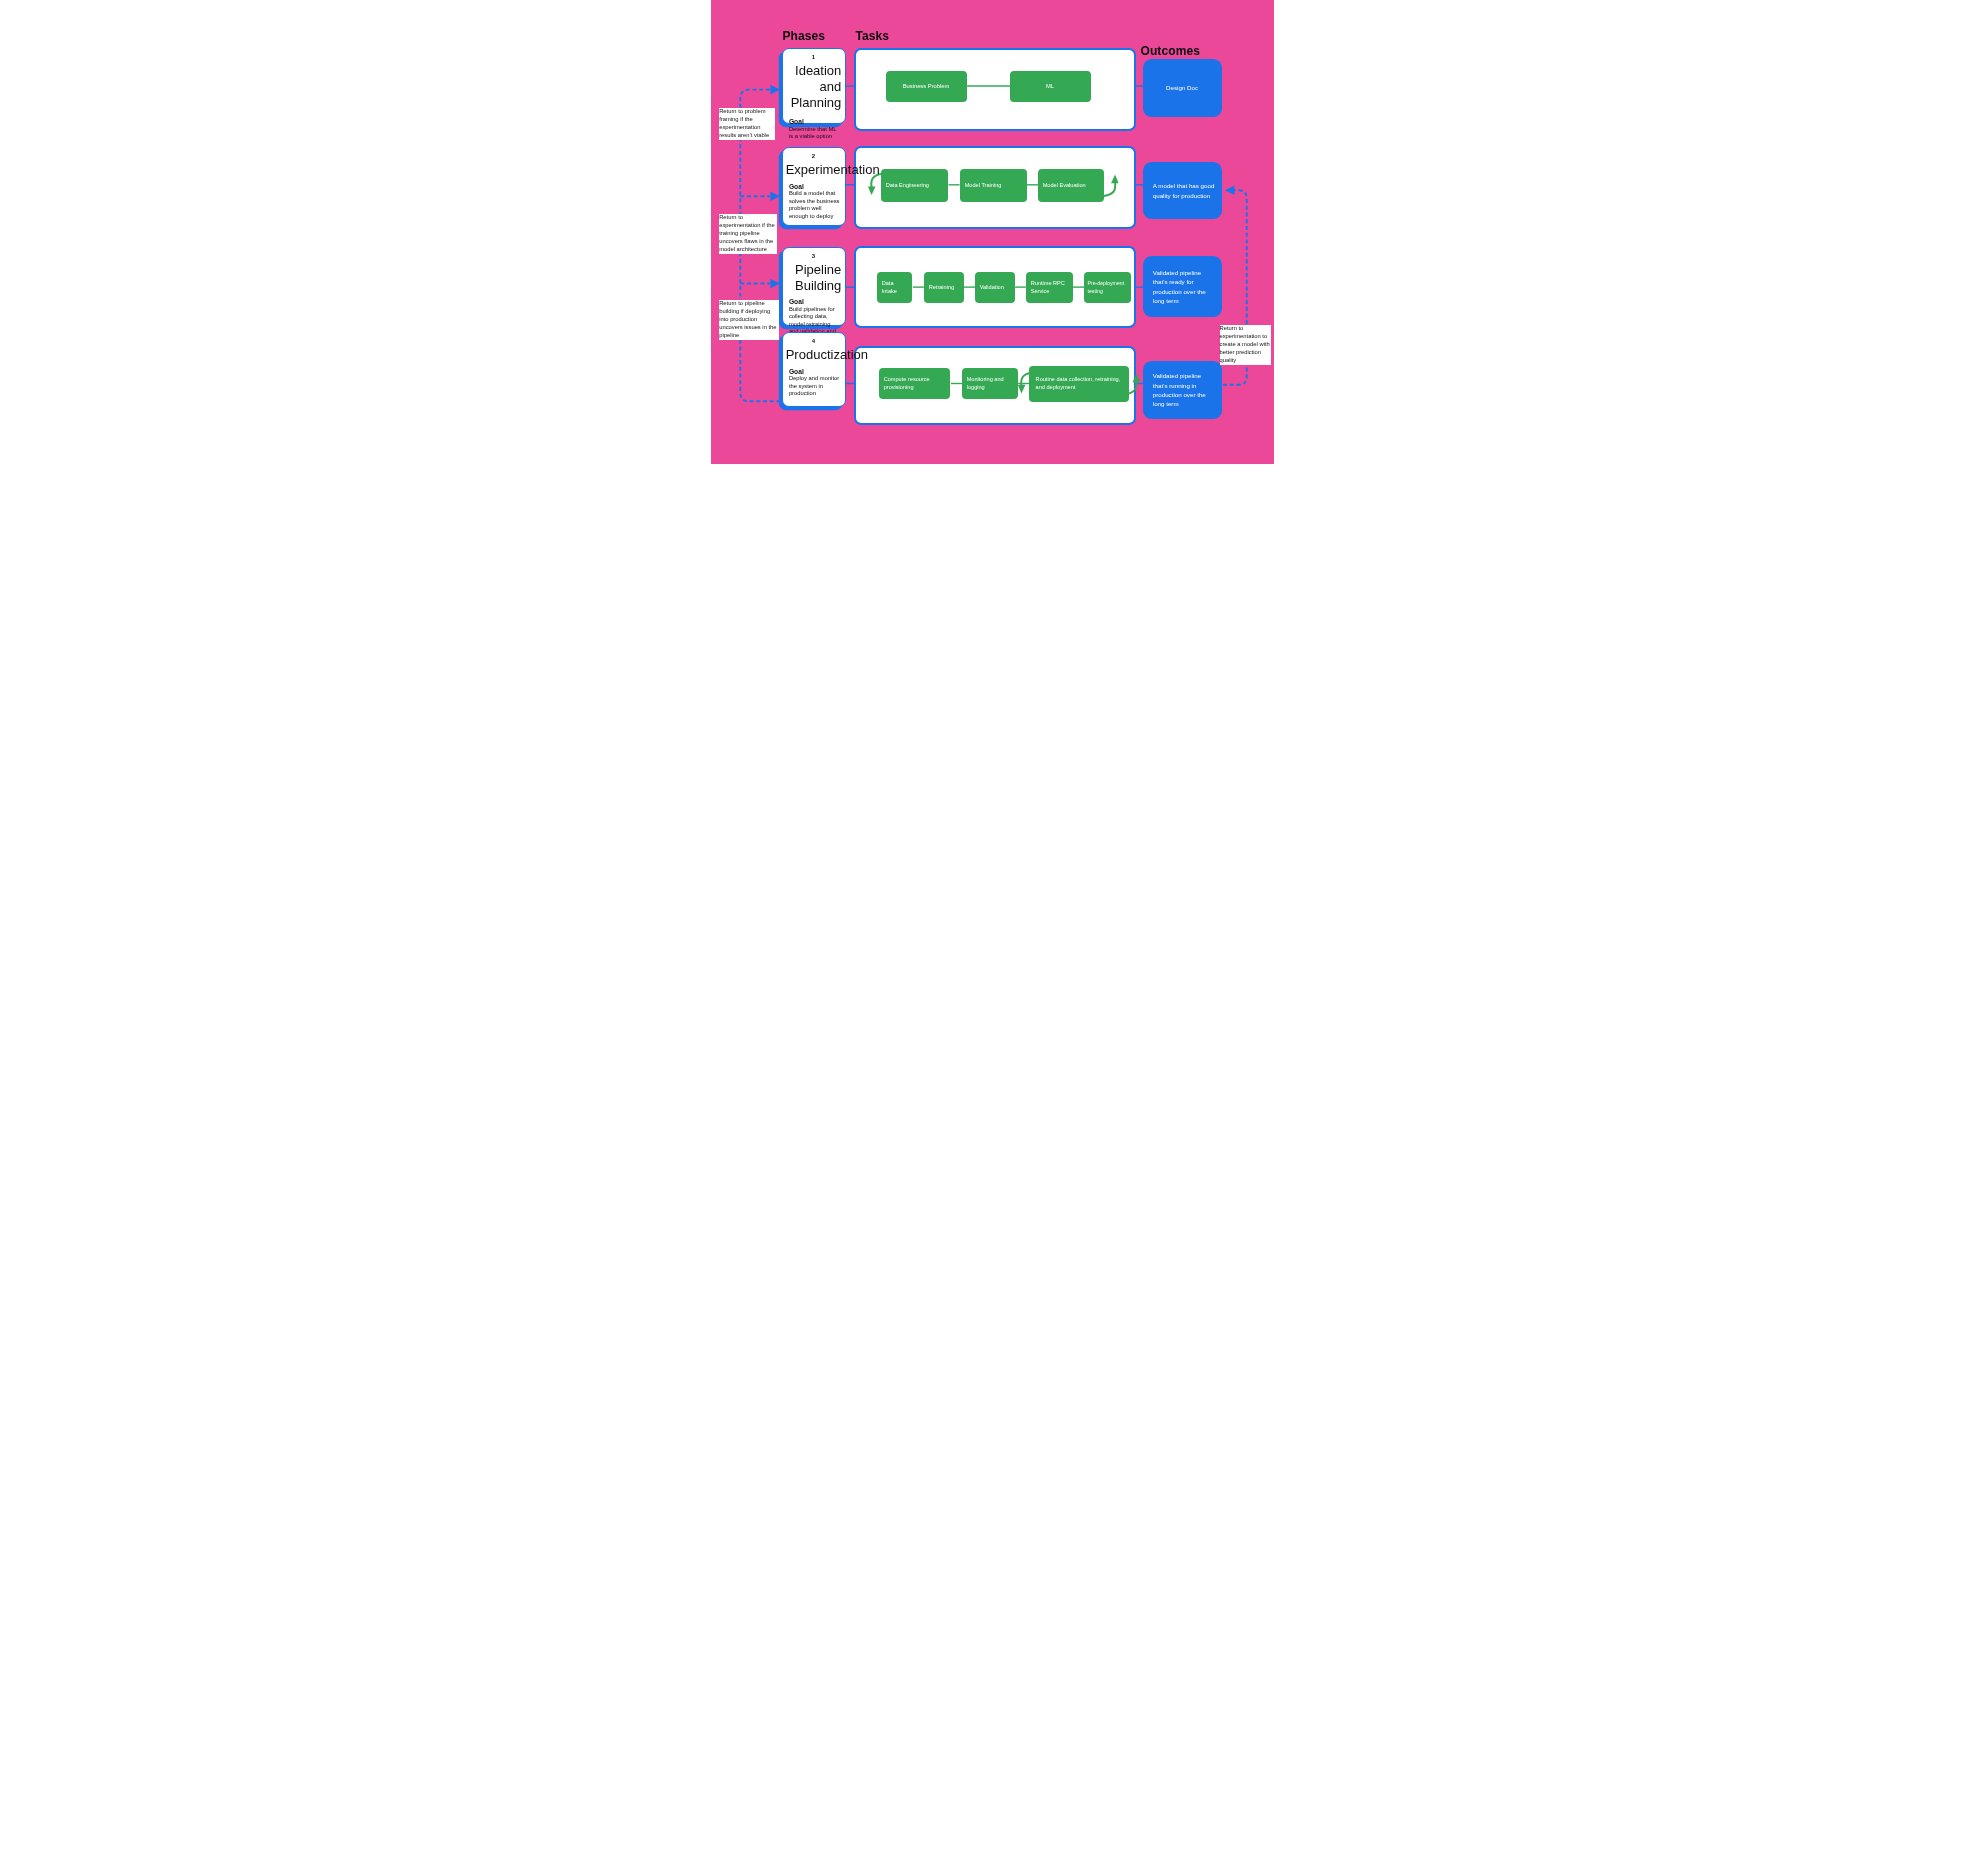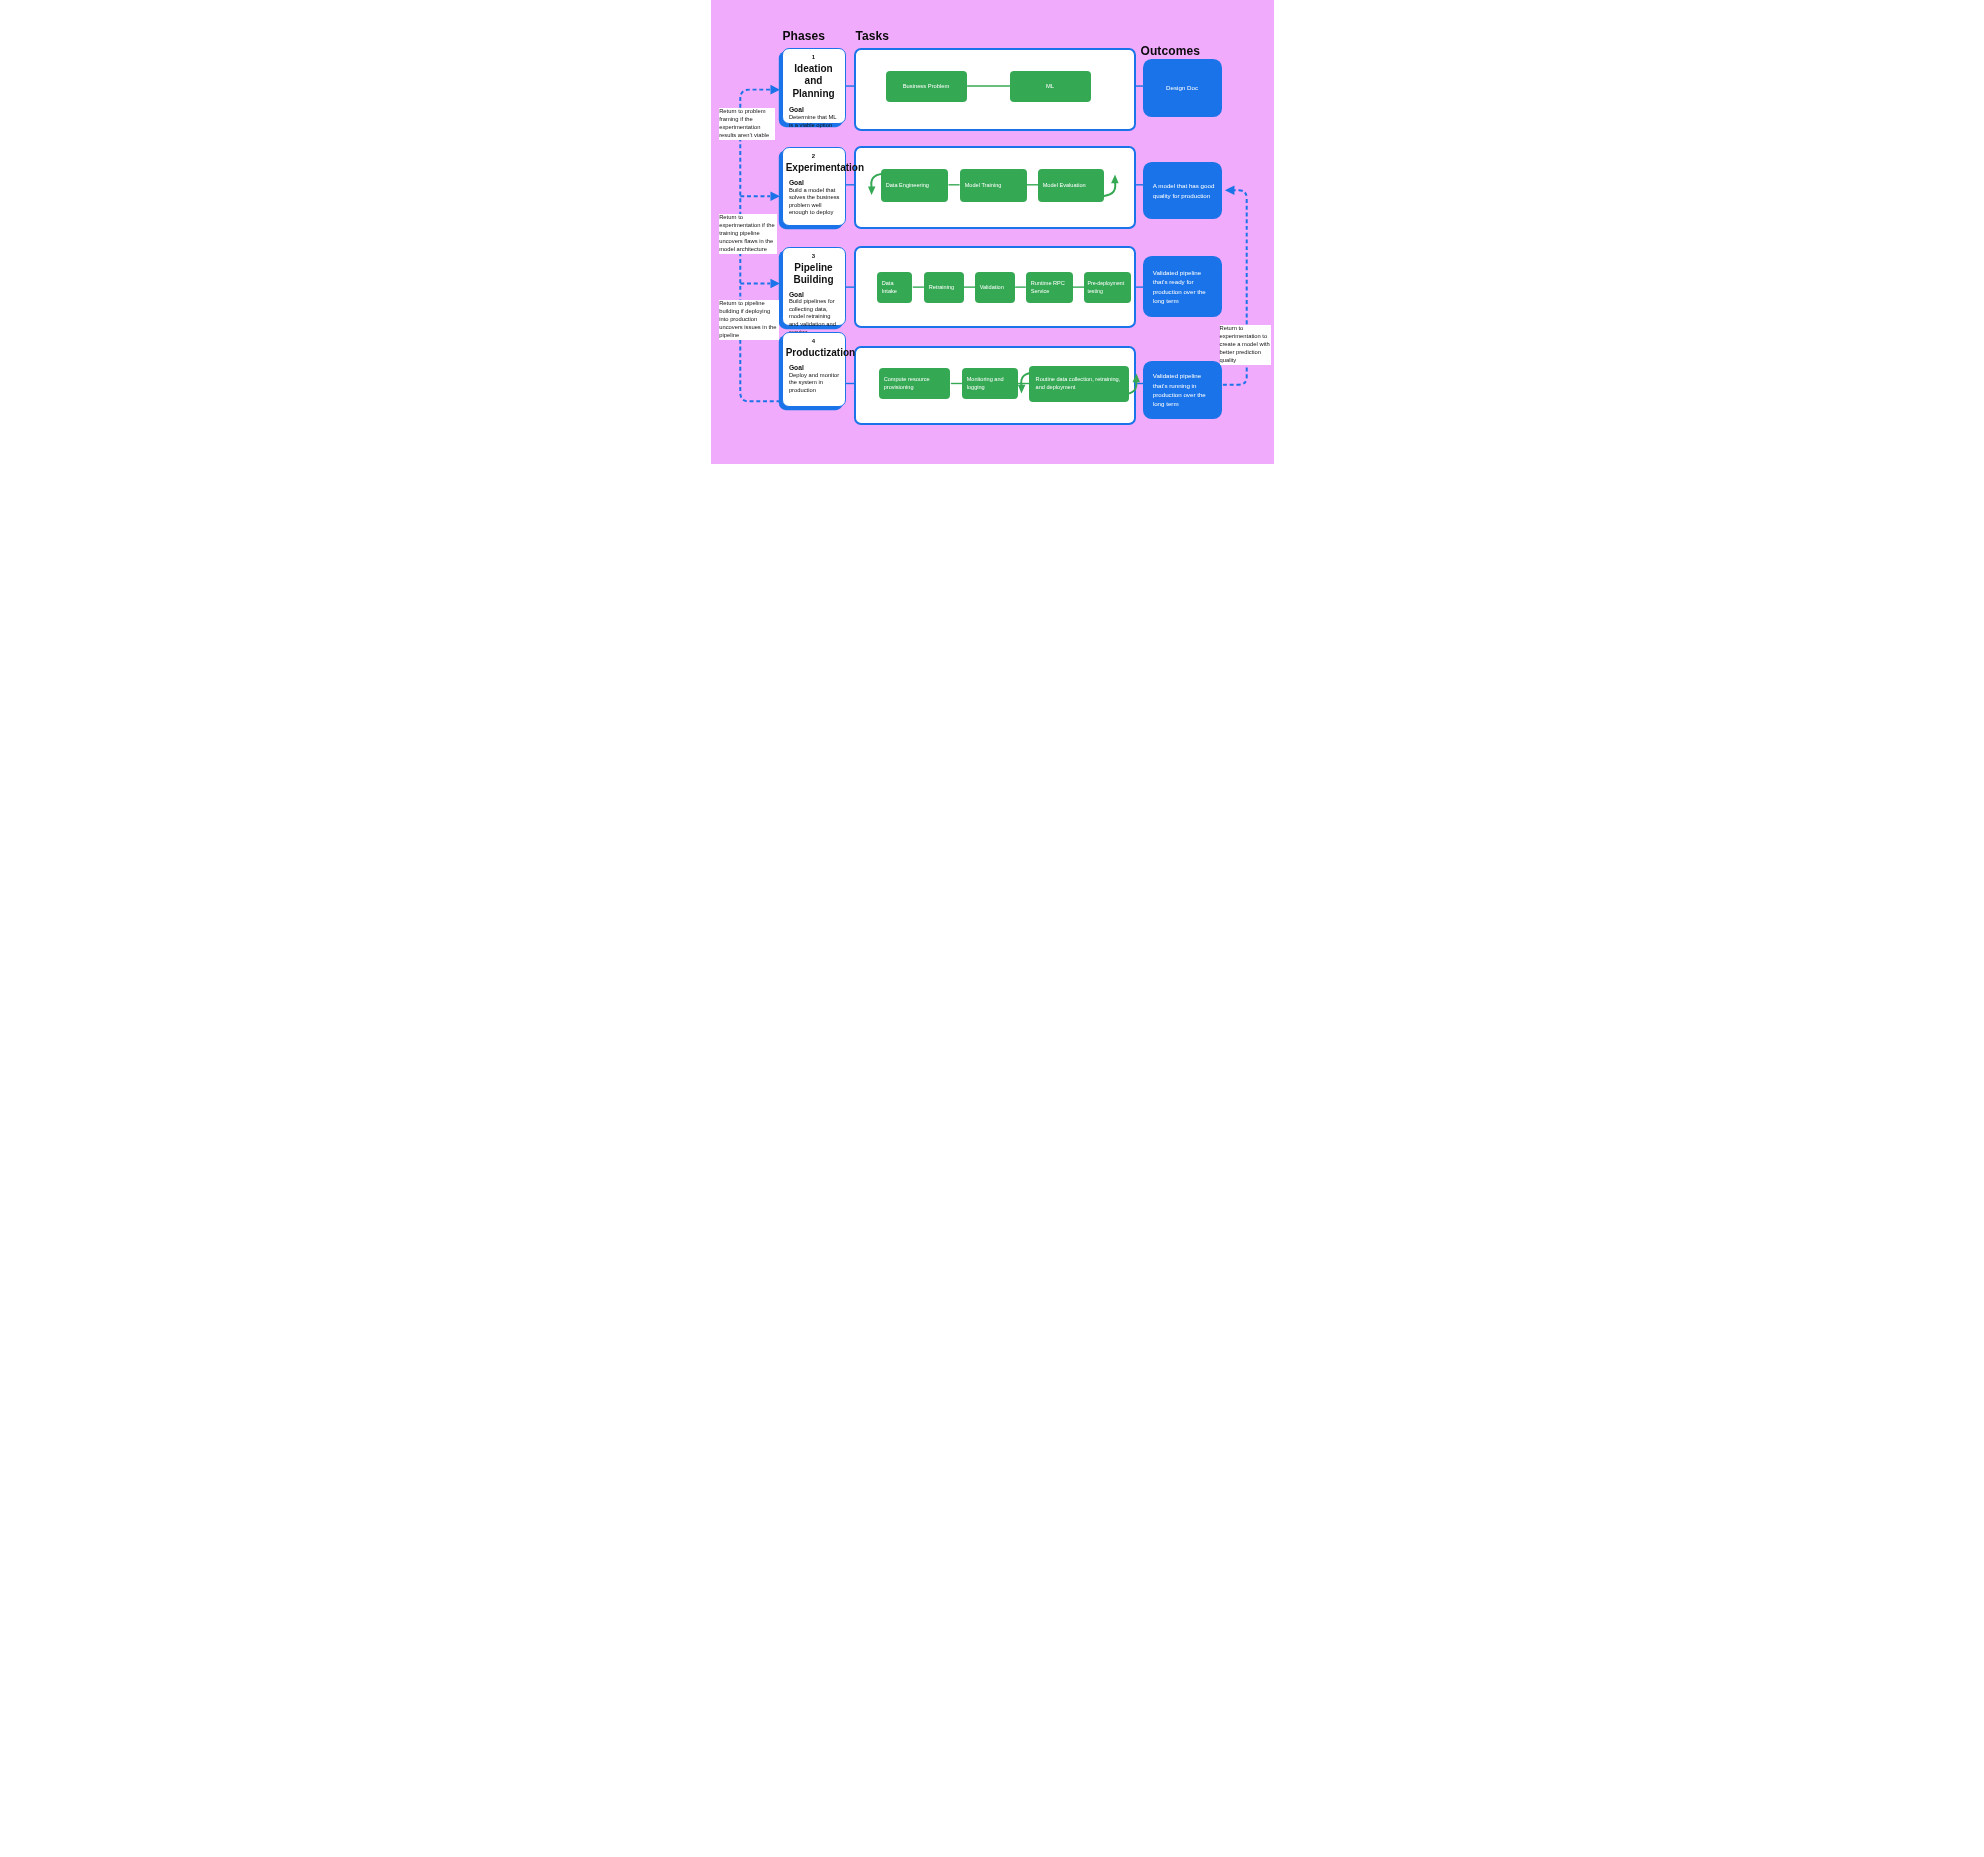--- a/index.html
+++ b/index.html
@@ -1,26 +1,26 @@
 <!DOCTYPE html>
 <html style="font-size:6.4px"><head>
 <meta charset="utf-8">
 <style>
   html,body{margin:0;padding:0;background:#ffffff;}
   body{font-family:"Liberation Sans","DejaVu Sans",sans-serif;color:#111;}
-  .stage{position:relative;width:563px;height:464px;margin:0 auto;background:#f0abfc;overflow:hidden;}
+  .stage{position:relative;width:563px;height:464px;margin:0 auto;background:#ec4899;overflow:hidden;}
 
   .col-header{position:absolute;font-size:12px;font-weight:700;color:#0b0b0b;letter-spacing:0.1px;}
 
   
   .phase{position:absolute;left:71px;width:64px;background:#fff;
          border:1.6px solid #1a73e8;border-radius:7.1px;
          box-shadow:-3.2px 3.2px 0 0 #1a73e8;z-index:2;box-sizing:border-box;}
   .phase .num{text-align:center;font-weight:700;font-size:6px;margin-top:5.2px;}
-  .phase .title{text-align:center;font-weight:700;font-size:10px;line-height:1.25;margin:2.4px 3.2px 0 3.2px;}
+  .phase .title{text-align:right;font-weight:400;font-size:13px;line-height:1.25;margin:2.4px 3.2px 0 3.2px;}
   .phase .goal-label{font-weight:700;font-size:6.7px;margin:6.4px 0 0.8px 6.4px;}
   .phase .goal-text{font-size:5.8px;line-height:1.3;margin:0.8px 4.8px 0 6.4px;}
 
   
   .container-box{position:absolute;left:143px;width:282px;background:#fff;
                  border:2px solid #1a73e8;border-radius:7.1px;box-sizing:border-box;}
 
   
   .outcome{position:absolute;left:432px;width:79px;background:#1a73e8;color:#fff;
            border-radius:8.7px;z-index:2;box-sizing:border-box;

